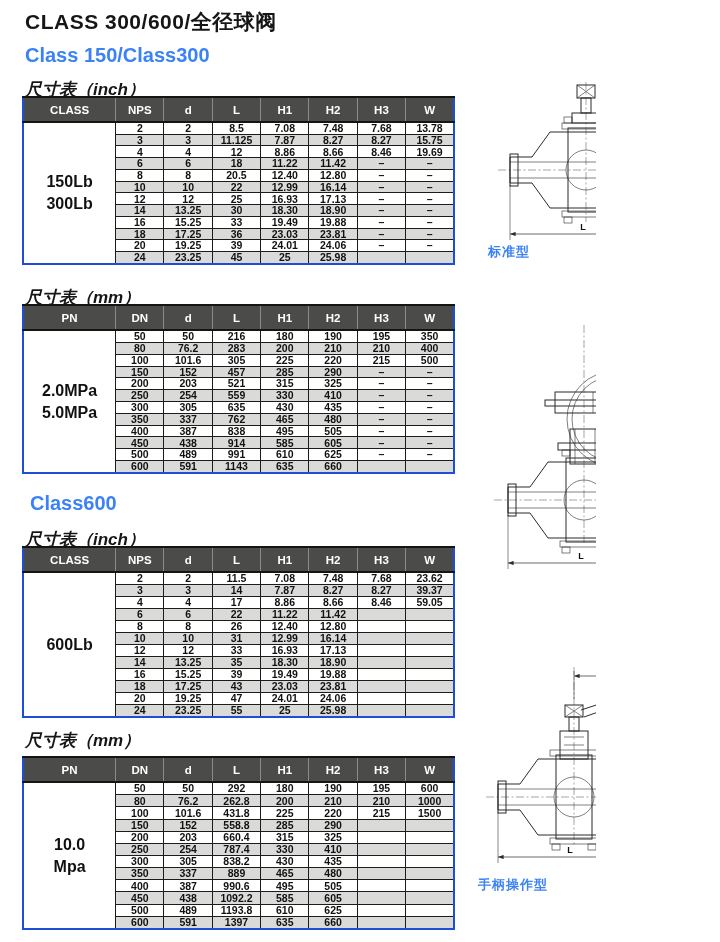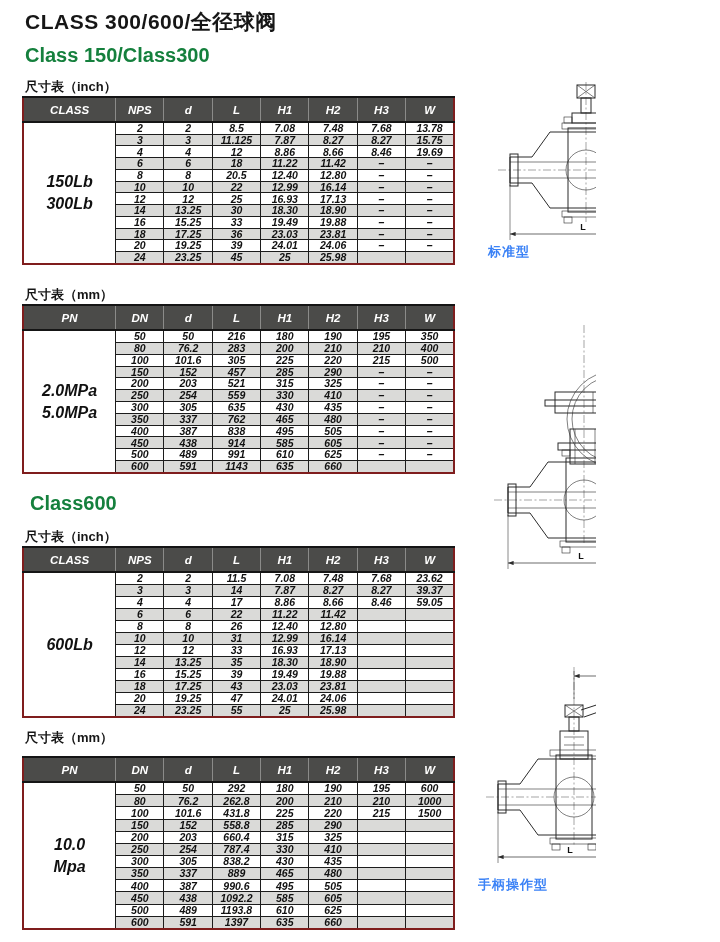--- a/index.html
+++ b/index.html
@@ -1,24 +1,24 @@
 <!DOCTYPE html>
 <html><head>
 <meta charset="utf-8">
 <style>
   html,body{margin:0;padding:0;background:#fff;}
   .page{position:relative;width:596px;height:942px;background:#ffffff;overflow:hidden;
         font-family:"Liberation Sans",sans-serif;color:#111;}
   .abs{position:absolute;}
   .h-main{font-size:21px;font-weight:bold;letter-spacing:0.5px;color:#161616;}
-  .h-sub{font-size:20px;font-weight:bold;color:#15803d;}
-  .tbl-label{font-size:13px;font-weight:bold;color:#161616;}
+  .h-sub{font-size:20px;font-weight:bold;color:#3b82f6;}
+  .tbl-label{font-size:17px;font-weight:bold;color:#161616;font-style:italic;}
   .tbl-wrap{position:absolute;}
   .tbl-wrap table{width:100%;height:100%;border-collapse:collapse;table-layout:fixed;
-                  border:2px solid #7f1d1d;font-style:italic;}
+                  border:2px solid #1d4ed8;}
   .tbl-wrap th{background:#4b4b49;color:#ffffff;font-size:11.5px;font-weight:bold;
                border-left:1px solid #8b8b89;border-right:1px solid #8b8b89;
                border-top:2px solid #151515;border-bottom:2px solid #151515;
                height:23px;padding:0;text-align:center;}
   .tbl-wrap td{border:1px solid #1c1c1c;font-size:10.5px;font-weight:bold;text-align:center;
                padding:0;line-height:1;background:#fff;}
   .tbl-wrap tbody tr:nth-child(even) td{background:#dadad8;}
   .tbl-wrap td.group-cell{background:#fff !important;font-size:16px;vertical-align:middle;}
   .tbl-wrap td.group-cell div{line-height:1.35;}
   .caption{position:absolute;width:200px;text-align:left;font-size:13px;font-weight:bold;

